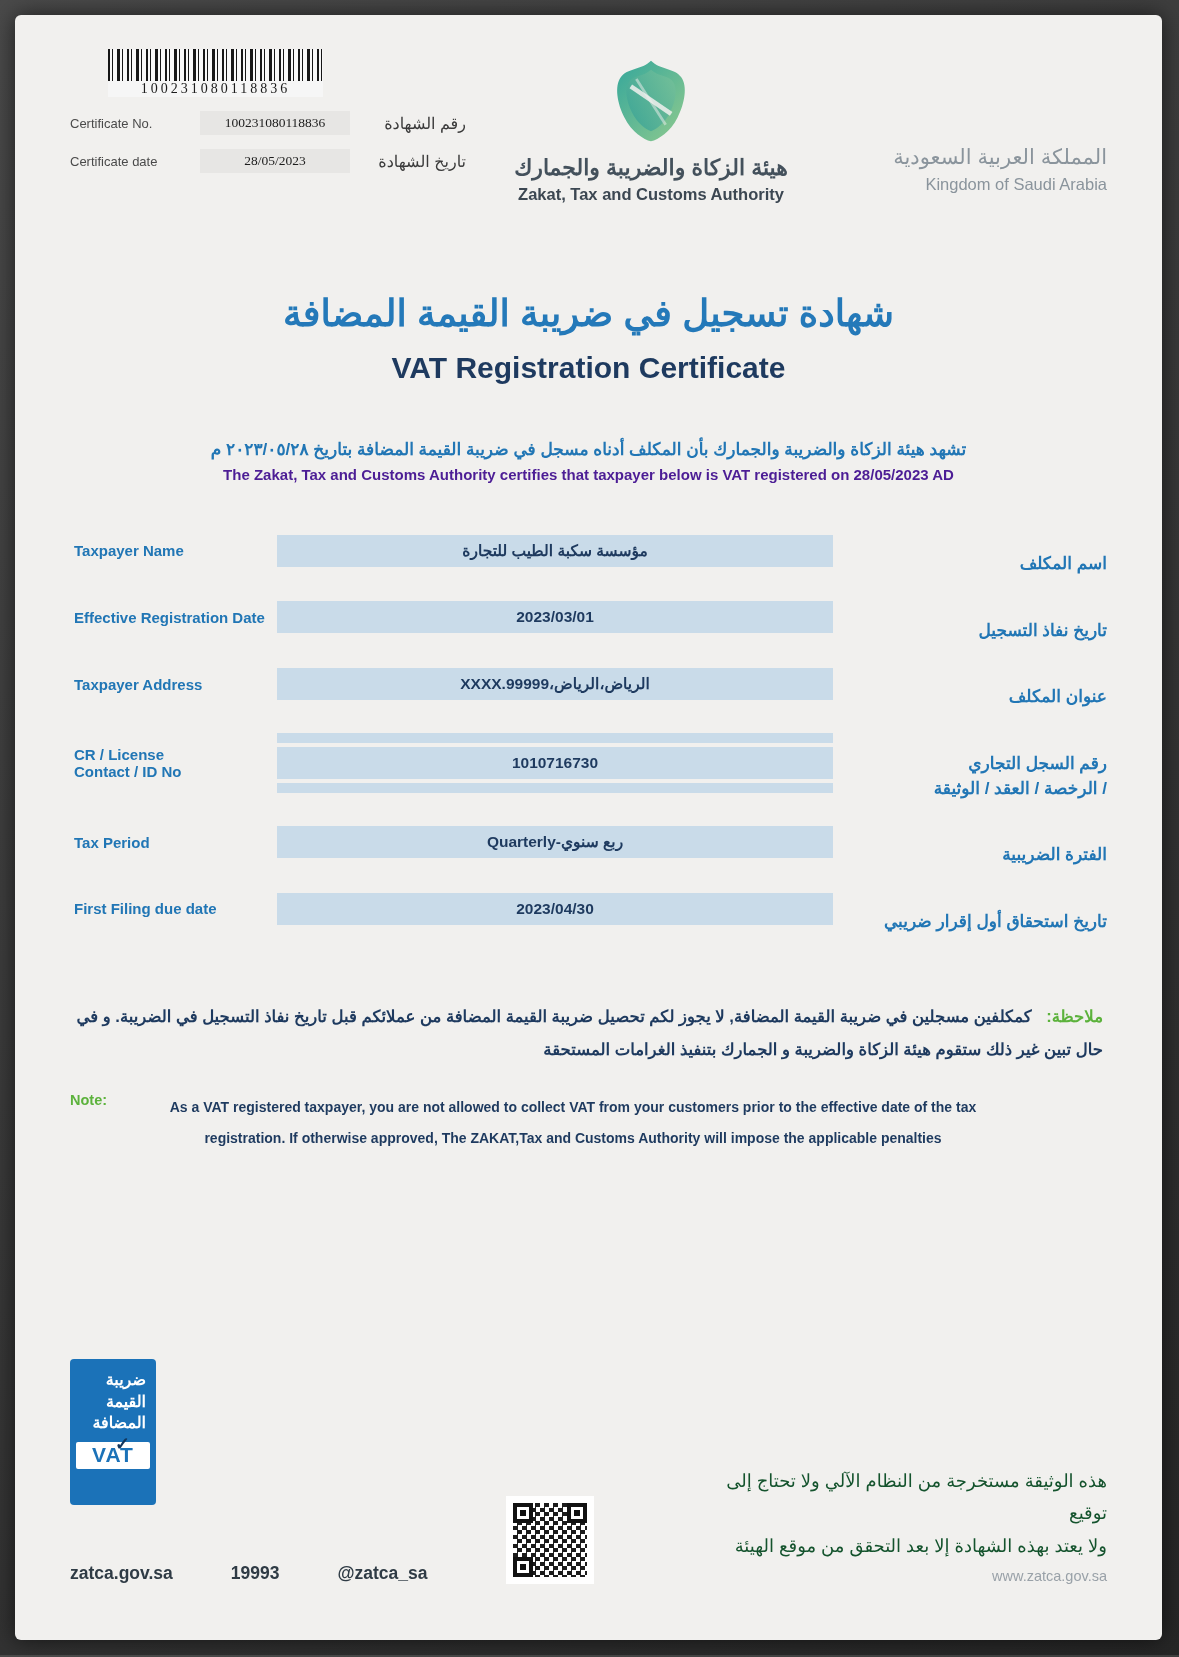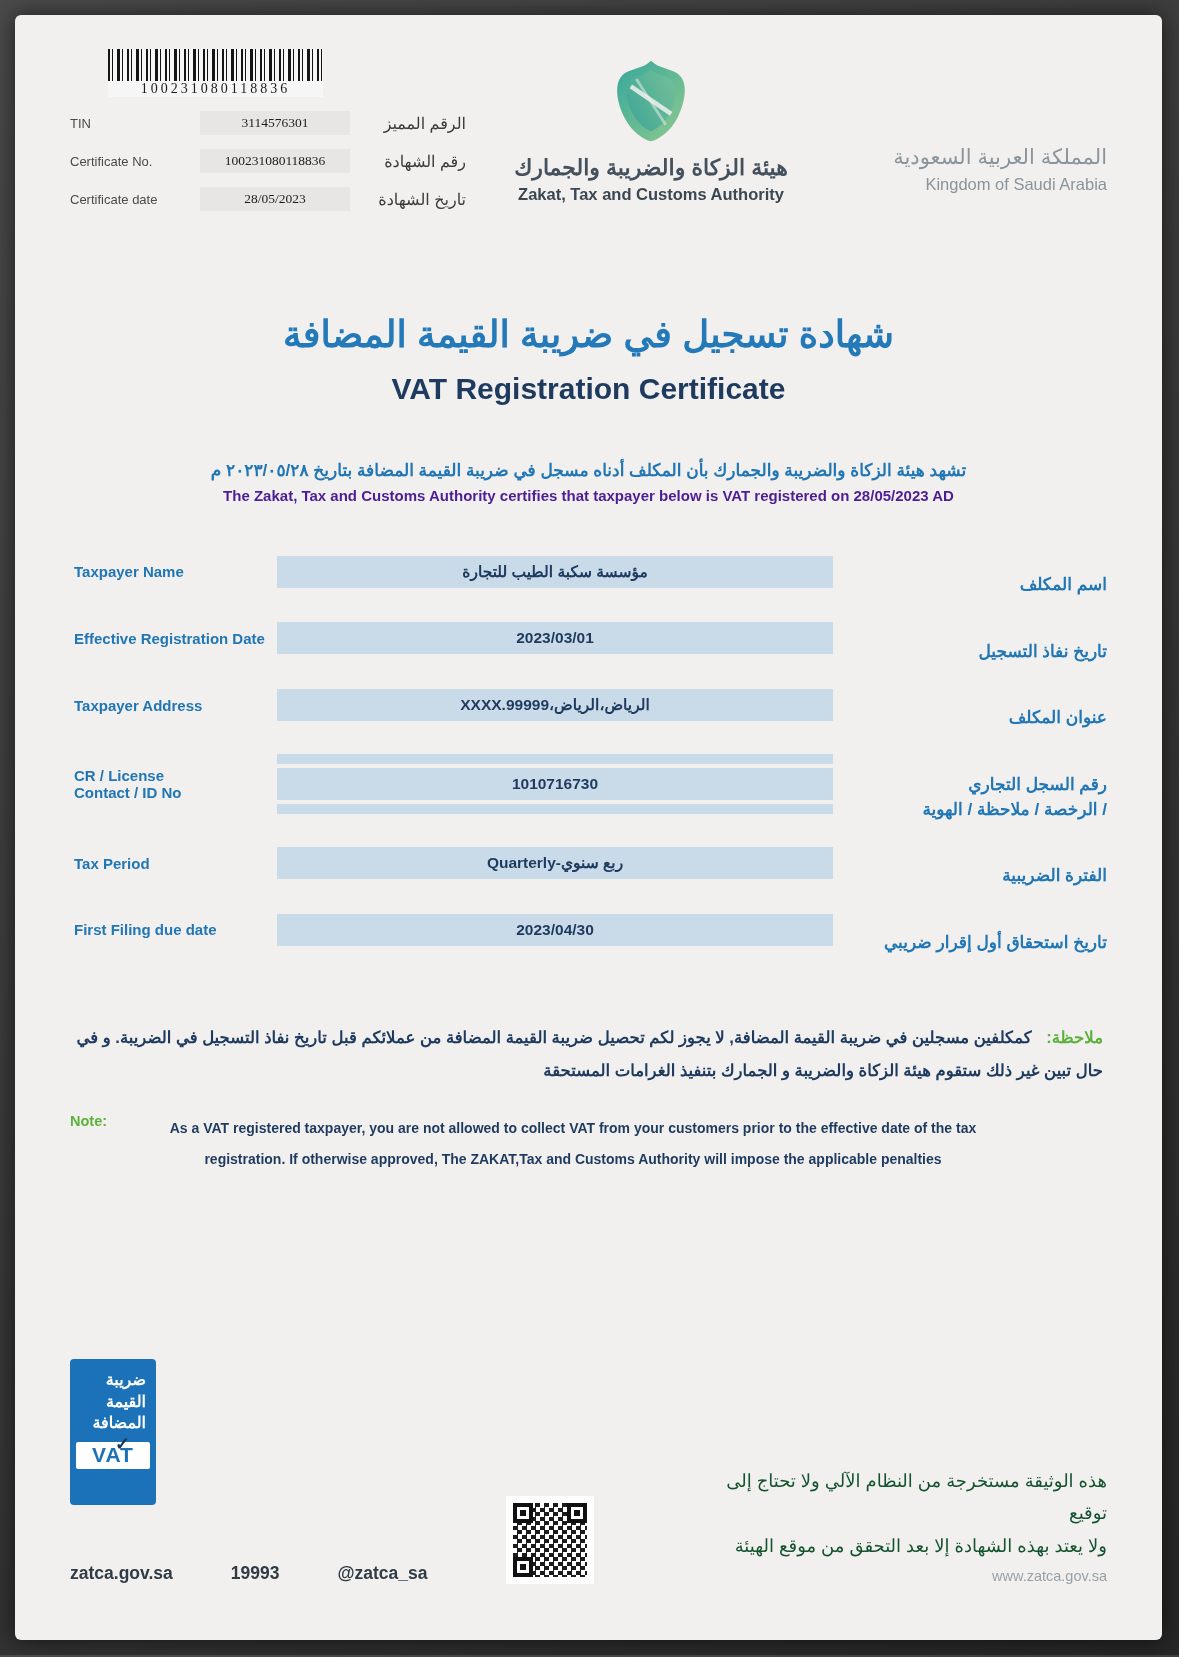--- a/index.html
+++ b/index.html
@@ -107,25 +107,20 @@
 <div class="paper">
 
   <div class="header">
 
     <div class="hdr-left">
       <div class="barcode-wrap">
         <div class="barcode"></div>
         <div class="barcode-num">100231080118836</div>
       </div>
 
-      <div class="hdr-field">
-        <span class="flabel">TIN</span>
-        <span class="fvalue">3114576301</span>
-        <span class="falabel">الرقم المميز</span>
-      </div>
       <div class="hdr-field">
         <span class="flabel">Certificate No.</span>
         <span class="fvalue">100231080118836</span>
         <span class="falabel">رقم الشهادة</span>
       </div>
       <div class="hdr-field">
         <span class="flabel">Certificate date</span>
         <span class="fvalue">28/05/2023</span>
         <span class="falabel">تاريخ الشهادة</span>
       </div>
@@ -202,21 +197,21 @@
         <span class="l2">CR / License</span>
         <span class="l2">Contact / ID No</span>
       </div>
       <div class="bar-col">
         <div class="bar-thin top"></div>
         <div class="bar">1010716730</div>
         <div class="bar-thin bottom"></div>
       </div>
       <div class="ar-label">
         <span class="l2">رقم السجل التجاري</span>
-        <span class="l2">/ الرخصة / ملاحظة / الهوية</span>
+        <span class="l2">/ الرخصة / العقد / الوثيقة</span>
       </div>
     </div>
 
     <div class="row">
       <div class="en-label">Tax Period</div>
       <div class="bar-col">
           <div class="bar">ربع سنوي-Quarterly</div>
         </div>
       <div class="ar-label">الفترة الضريبية</div>
     </div>

